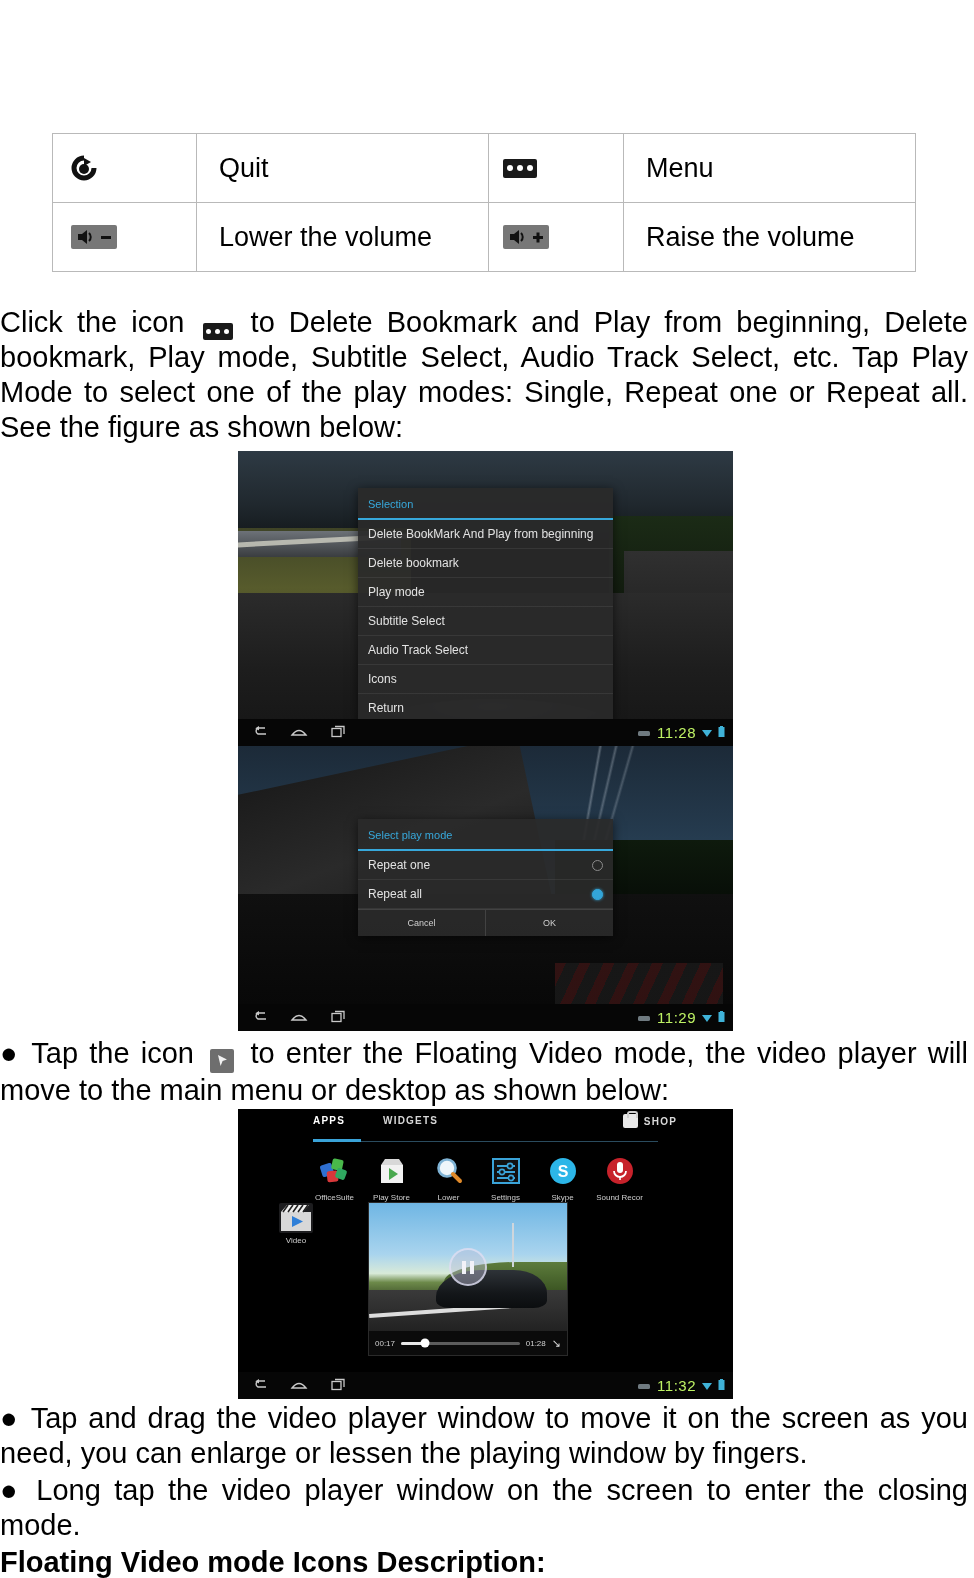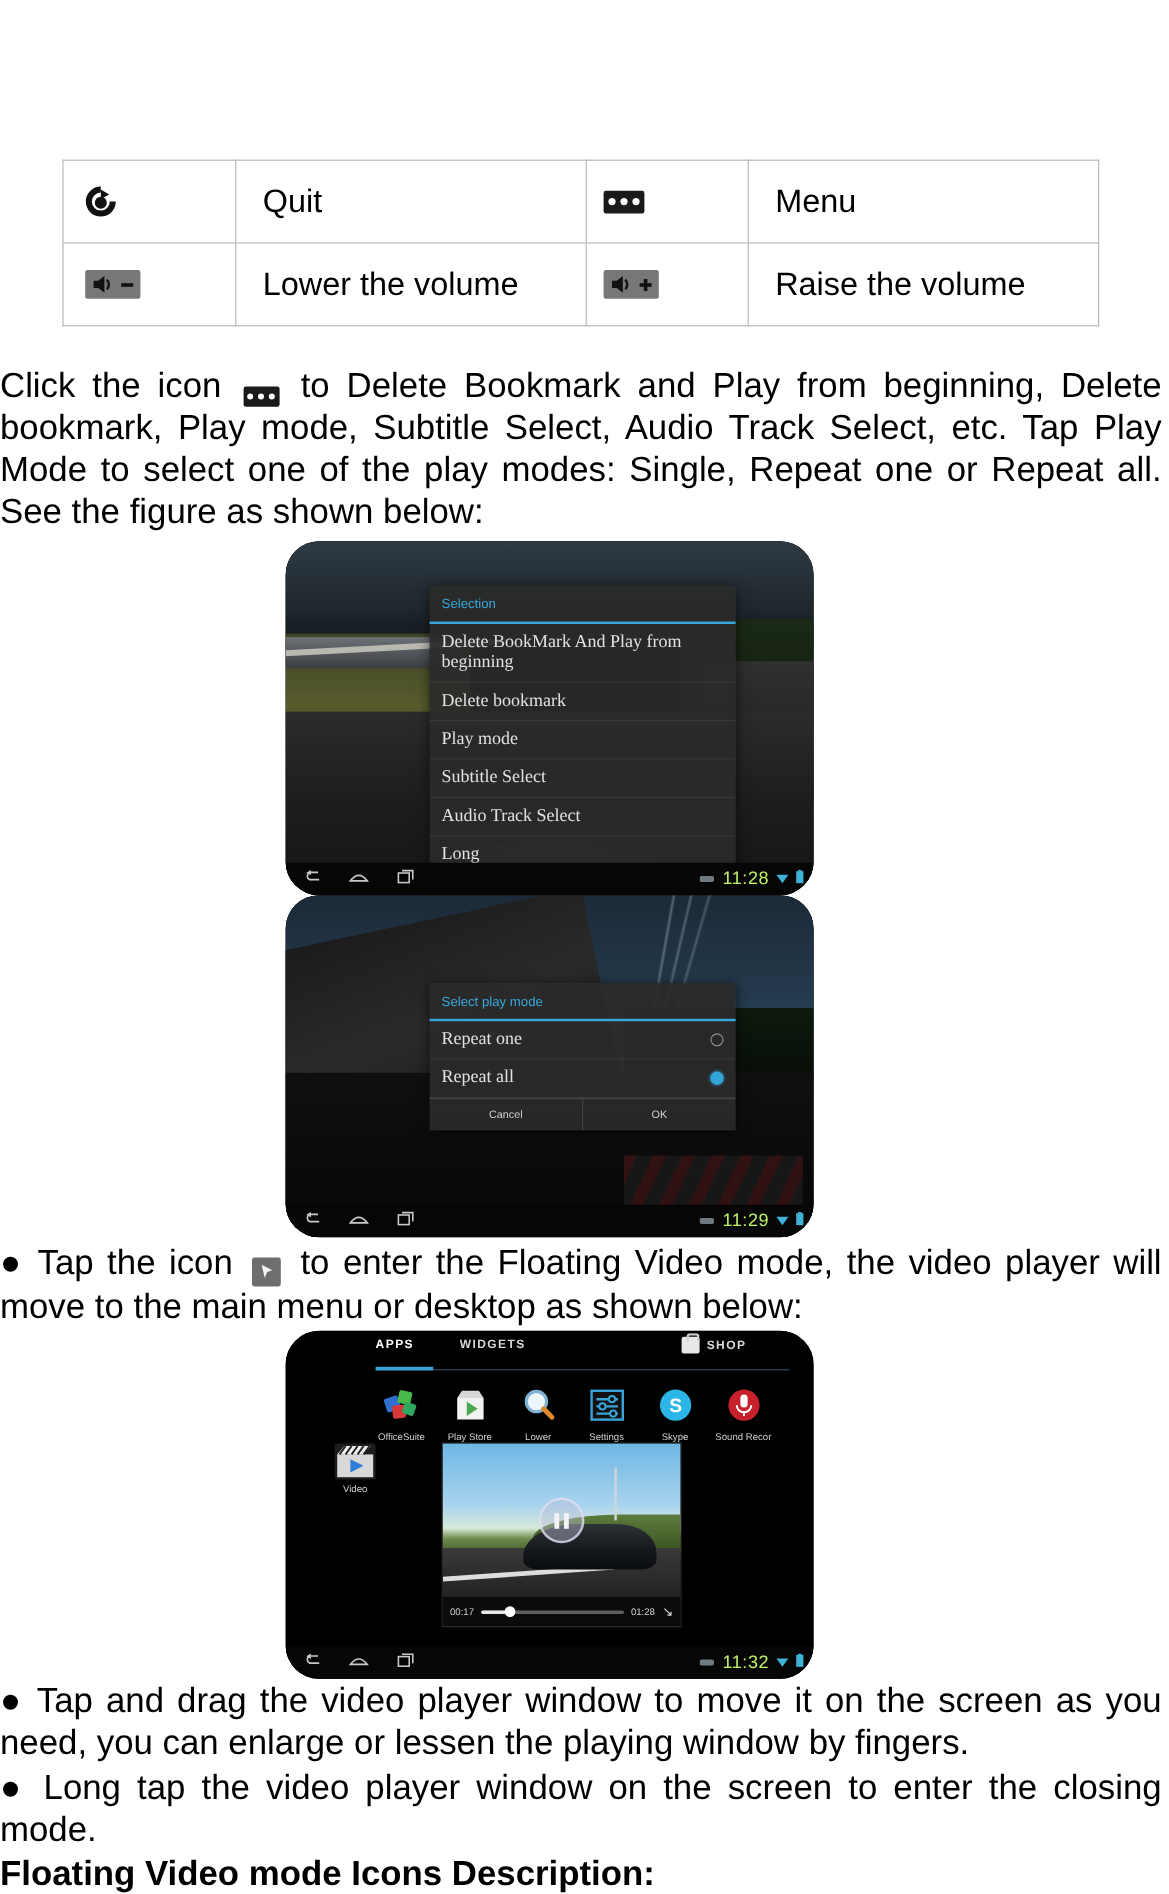--- a/index.html
+++ b/index.html
@@ -74,24 +74,23 @@
     line-height:35px;
     text-align:justify;
     text-justify:inter-word;
   }
   .para.nojust{text-align:left;}
 
   
   .shot{
     position:absolute;
     left:238px;
-    width:440px;
+    width:495px;
     background:#000;
     overflow:hidden;
-    border-radius:28px;
   }
   .shot .scene{
     position:absolute;left:0;top:0;width:100%;height:100%;
   }
   .navbar{
     position:absolute;left:0;bottom:0;width:100%;height:27px;
     background:#060606;
     display:flex;align-items:center;
   }
   .navbar .navicons{display:flex;align-items:center;gap:22px;margin-left:14px;}
@@ -281,23 +280,23 @@
   .dialog{
     position:absolute;
     background:rgba(42,42,42,.93);
     box-shadow:0 2px 10px rgba(0,0,0,.6);
   }
   .dlg-title{
     color:#37a8db;font-size:11px;padding:10px 10px 8px 10px;
   }
   .dlg-rule{height:2px;background:#37a8db;margin:0;}
   .dlg-item{
-    color:#e2e2e2;font-size:15px;padding:7px 10px;
+    color:#e2e2e2;font-size:12px;padding:7px 10px;
     border-bottom:1px solid rgba(255,255,255,.07);
-    display:flex;align-items:center;justify-content:space-between;font-family:Liberation Serif, serif;
+    display:flex;align-items:center;justify-content:space-between;
   }
   .dlg-item:last-child{border-bottom:none;}
   .radio{
     width:9px;height:9px;border-radius:50%;border:1px solid #8b8b8b;
   }
   .radio.on{background:#33a5d8;border-color:#33a5d8;box-shadow:0 0 3px #33a5d8;}
   .dlg-buttons{
     display:flex;border-top:1px solid rgba(255,255,255,.12);
   }
   .dlg-buttons .btn{
@@ -404,21 +403,21 @@
     </div>
 
     <div class="dialog" style="left:120px;top:37px;width:255px;">
       <div class="dlg-title">Selection</div>
       <div class="dlg-rule"></div>
       <div class="dlg-item">Delete BookMark And Play from beginning</div>
       <div class="dlg-item">Delete bookmark</div>
       <div class="dlg-item">Play mode</div>
       <div class="dlg-item">Subtitle Select</div>
       <div class="dlg-item">Audio Track Select</div>
-      <div class="dlg-item">Long</div>
+      <div class="dlg-item">Icons</div>
       <div class="dlg-item">Return</div>
     </div>
 
     <div class="navbar">
       <div class="navicons">
         <span>
           <svg width="16" height="13" viewBox="0 0 16 13">
               <path d="M14 9 H6 a3.3 3.3 0 0 1 0-6 H13" fill="none" stroke="#c9c9c9" stroke-width="1.4"></path>
               <path d="M7 1 L3.3 3.2 L7 5.4 Z" fill="#c9c9c9"></path>
             </svg>

